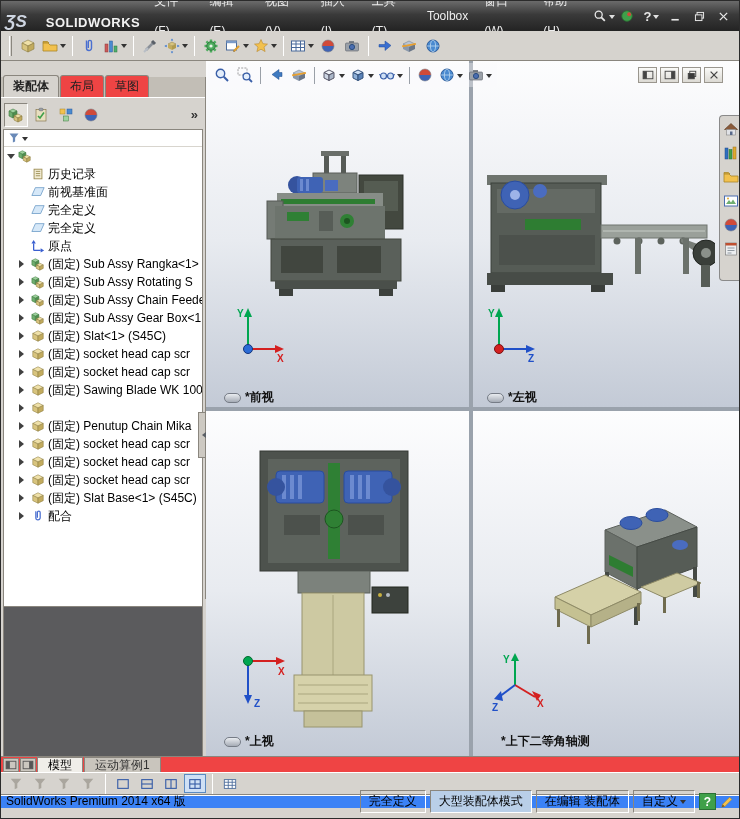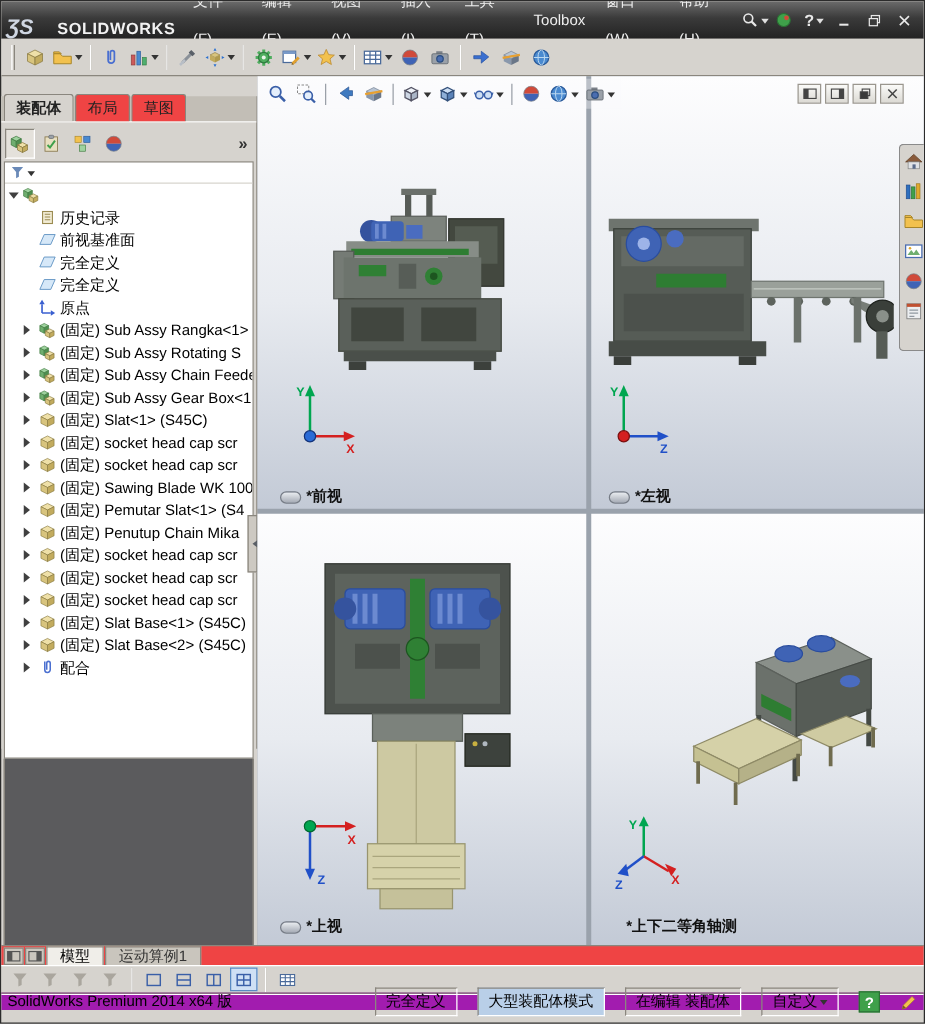--- a/index.html
+++ b/index.html
@@ -77,21 +77,21 @@
 
   
   .btabs { position:absolute; left:0; top:755px; right:0; height:16px; background:#ef4444; border-top:1px solid #8a867e; display:flex; align-items:flex-end; padding-left:2px; }
   .btmini { width:16px; height:14px; display:flex; align-items:center; justify-content:center; background:#cbc7bf; border:1px solid #8a867e; margin-right:1px; }
   .btab { padding:0 10px; height:15px; line-height:15px; border:1px solid #8a867e; border-bottom:none; background:#c9c5bd; color:#333; margin-right:1px; font-size:12px; }
   .btab.on { background:#f0eee9; color:#000; }
   .ltb { position:absolute; left:0; top:771px; right:0; height:22px; background:#d6d3ce; border-top:1px solid #ffffff; display:flex; align-items:center; padding-left:4px; gap:2px; }
   .lb { width:22px; height:19px; display:flex; align-items:center; justify-content:center; color:#3a5fa8; }
   .lb.dis { color:#aaa69e; }
   .lb.on { background:#cfe0f5; border:1px solid #5a8ac2; }
-  .sbar { position:absolute; left:0; top:793px; right:0; height:14px; background:#a21caf; border-top:1px solid #8a867e; box-shadow:inset 0 1px 0 #ffffff; display:flex; align-items:center; padding:0 5px; gap:16px; }
+  .sbar { position:absolute; left:0; top:793px; right:0; height:14px; background:#3b82f6; border-top:1px solid #8a867e; box-shadow:inset 0 1px 0 #ffffff; display:flex; align-items:center; padding:0 5px; gap:4px; }
   .sleft { color:#000; }
   .sfill { flex:1; }
   .sseg { border:1px solid; border-color: #8a867e #ffffff #ffffff #8a867e; padding:2px 8px; color:#000; display:flex; align-items:center; }
   .sseg.mode { background:#b9cfe8;font-family:Liberation Serif, serif; }
   .helpbtn { width:17px; height:17px; background:#3fa04a; border:1px solid #2a7034; color:#ffffff; font-weight:bold; font-size:12px; display:flex; align-items:center; justify-content:center; }
 </style>
 </head>
 <body>
 
 <div class="win">
@@ -594,21 +594,20 @@
           <svg class="ti">
             <use href="#i-cube"></use>
           </svg>
           <span class="tl">(固定) Sawing Blade WK 100-</span>
         </div>
     <div class="trow">
           <span class="ar"></span>
           <svg class="ti">
             <use href="#i-cube"></use>
           </svg>
-          <span class="tl">(固定) Pemutar Slat&lt;1&gt; (S4</span>
         </div>
     <div class="trow">
           <span class="ar"></span>
           <svg class="ti">
             <use href="#i-cube"></use>
           </svg>
           <span class="tl">(固定) Penutup Chain Mika</span>
         </div>
     <div class="trow">
           <span class="ar"></span>
@@ -630,27 +629,20 @@
             <use href="#i-cube"></use>
           </svg>
           <span class="tl">(固定) socket head cap scr</span>
         </div>
     <div class="trow">
           <span class="ar"></span>
           <svg class="ti">
             <use href="#i-cube"></use>
           </svg>
           <span class="tl">(固定) Slat Base&lt;1&gt; (S45C)</span>
-        </div>
-    <div class="trow">
-          <span class="ar"></span>
-          <svg class="ti">
-            <use href="#i-cube"></use>
-          </svg>
-          <span class="tl">(固定) Slat Base&lt;2&gt; (S45C)</span>
         </div>
     <div class="trow">
           <span class="ar"></span>
           <svg class="ti">
             <use href="#i-mate"></use>
           </svg>
           <span class="tl">配合</span>
         </div>
   </div>
   <div class="pvoid"></div>

